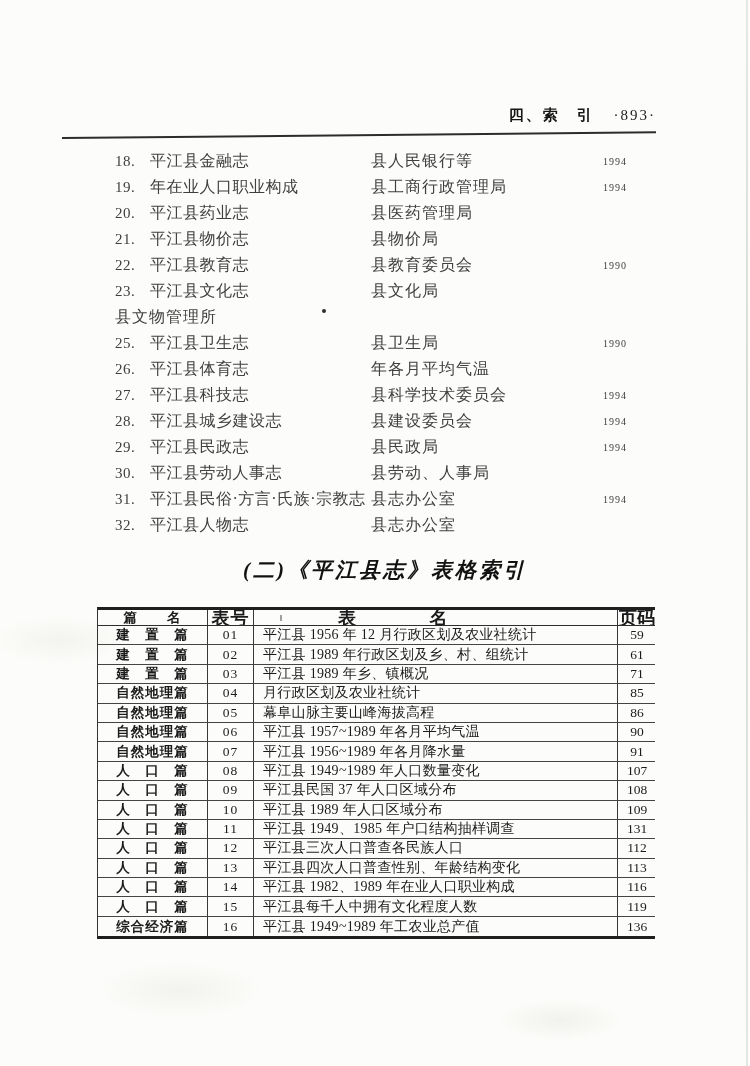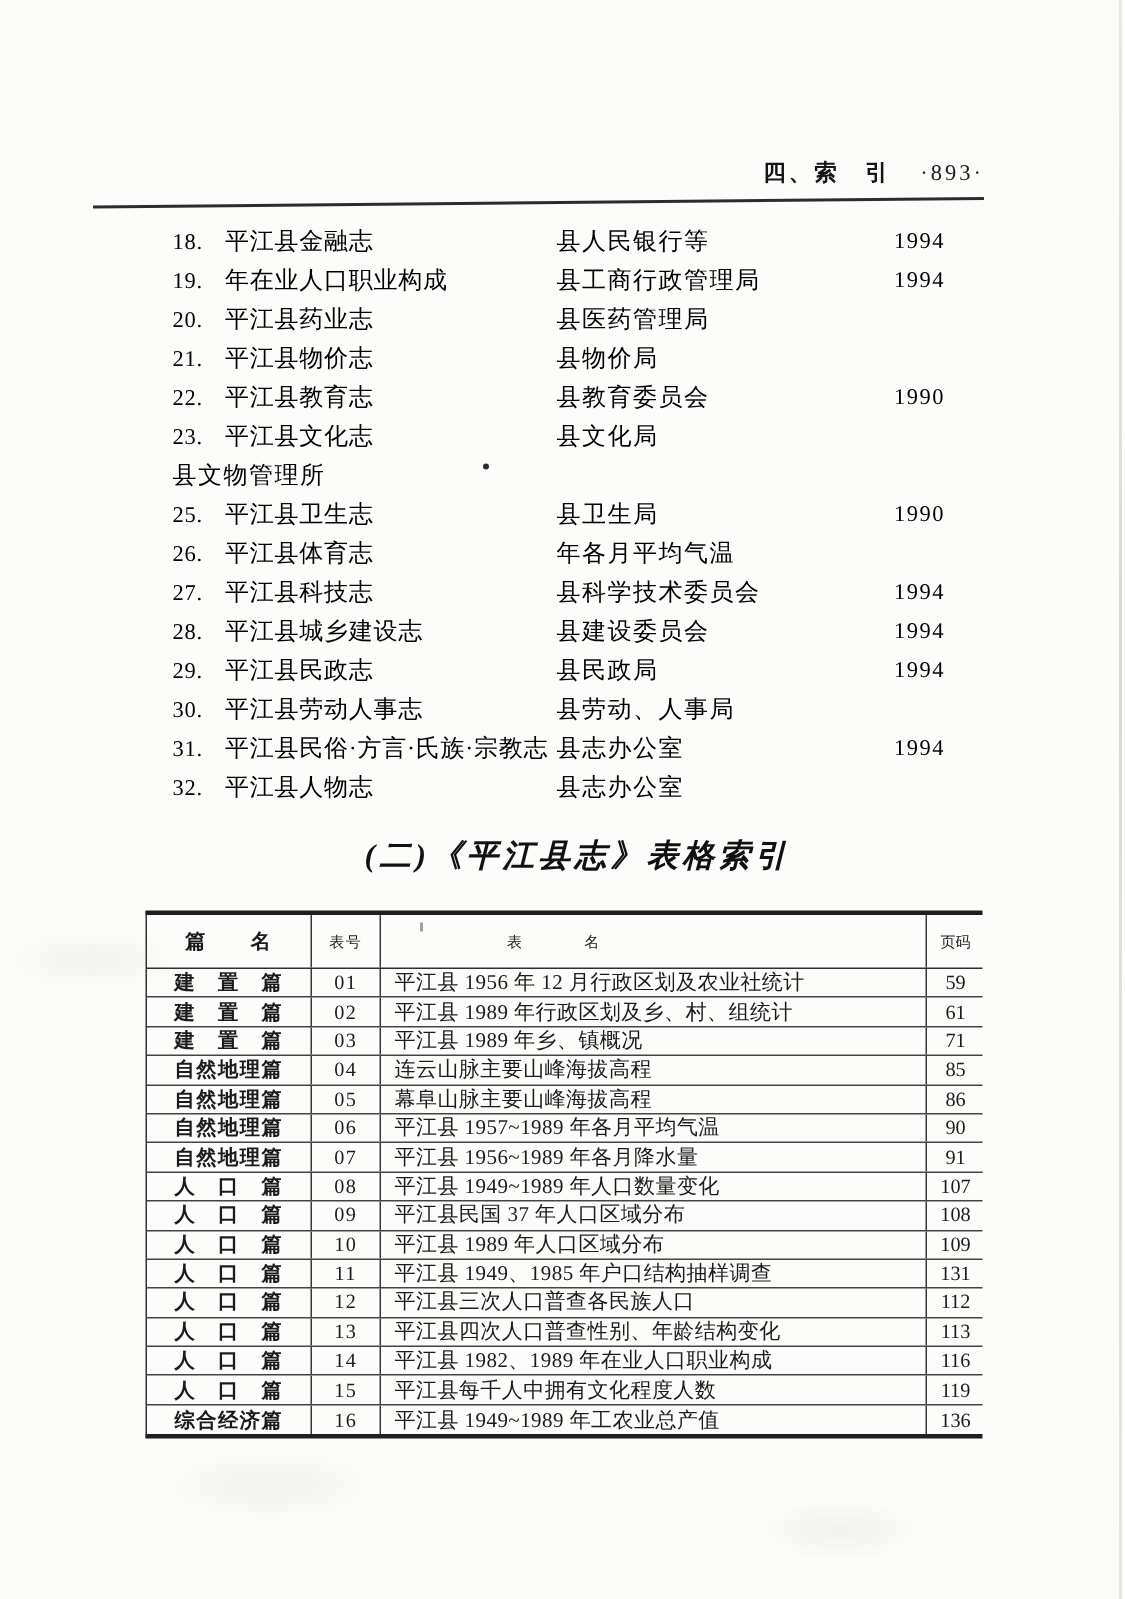--- a/index.html
+++ b/index.html
@@ -15,40 +15,40 @@
   }
   
   .page-header{position:absolute;top:106px;left:0;width:656px;text-align:right;font-size:15px;white-space:nowrap;}
   .hdr-section{font-family:"Liberation Sans","DejaVu Sans",sans-serif;font-weight:bold;letter-spacing:2px;color:#161616;text-align:center;}
   .hdr-pageno{margin-left:16px;letter-spacing:2px;color:#1d1d1d;}
   .header-rule{position:absolute;left:62px;top:137px;width:594px;height:2px;background:#2c2c2c;
     transform:rotate(-0.55deg);transform-origin:left center;}
   
   .works-list{position:absolute;left:115px;top:148px;width:515px;}
   .list-row{display:grid;grid-template-columns:256px 1fr auto;height:26px;align-items:center;
-    font-size:16px;letter-spacing:0.5px;color:#000000;}
+    font-size:16px;letter-spacing:0.5px;color:#404040;}
   .no{display:inline-block;min-width:35px;font-size:15px;}
   .cell-compiler{letter-spacing:1px;}
-  .cell-year{font-size:15px;letter-spacing:1px;min-width:30px;text-align:center;margin-left:46px;}
+  .cell-year{font-size:10px;letter-spacing:1px;min-width:30px;text-align:center;margin-left:46px;}
   
   .section-title{position:absolute;top:556px;left:20px;width:730px;text-align:center;
     font-size:21px;font-weight:bold;font-style:italic;letter-spacing:3px;color:#111;}
   
   .idx-table{position:absolute;left:97px;top:607px;width:558px;
     border-top:3px solid #1f1f1f;border-bottom:3px solid #1f1f1f;border-left:1.5px solid #333;
     box-sizing:border-box;font-size:14px;}
   .t-row{display:grid;grid-template-columns:110px 46px 364px 38px;box-sizing:border-box;}
   .t-row > span{display:flex;align-items:center;box-sizing:border-box;overflow:hidden;white-space:nowrap;}
   .c1{justify-content:center;border-right:1px solid #383838;
     font-family:"Liberation Sans","DejaVu Sans",sans-serif;font-weight:bold;font-size:13.5px;letter-spacing:1px;}
   .c2{justify-content:center;border-right:1px solid #383838;font-size:13.5px;letter-spacing:1px;}
   .c3{justify-content:flex-start;padding-left:9px;border-right:1px solid #383838;letter-spacing:0.3px;}
   .c4{justify-content:center;font-size:13.5px;}
-  .t-head{height:36px;border-bottom:1.5px solid #2e2e2e;}
-  .t-head .c2,.t-head .c3,.t-head .c4{font-family:"Liberation Sans","DejaVu Sans",sans-serif;font-weight:normal;font-size:10px;}
+  .t-head{height:16px;border-bottom:1.5px solid #2e2e2e;}
+  .t-head .c2,.t-head .c3,.t-head .c4{font-family:"Liberation Sans","DejaVu Sans",sans-serif;font-weight:bold;font-size:18px;}
   .t-head .c3{padding-left:84px;}
   .t-body .t-row{height:19.4px;border-bottom:1px solid #444;}
   .t-body .t-row:last-child{border-bottom:none;}
   
   .artifact-dot{position:absolute;left:322px;top:309px;width:4px;height:4px;border-radius:50%;background:#2e2e2e;}
   .artifact-tick{position:absolute;left:280px;top:615px;width:2px;height:6px;background:#777;opacity:.7;}
   .edge-line{position:absolute;right:2px;top:0;width:2px;height:1066px;
     background:linear-gradient(#dcdcd7,#c8c8c2 40%,#dadad5);opacity:.65;}
 </style>
 </head>
@@ -161,21 +161,21 @@
     </div>
       <div class="t-row">
       <span class="c1">建　置　篇</span>
       <span class="c2">03</span>
       <span class="c3">平江县 1989 年乡、镇概况</span>
       <span class="c4">71</span>
     </div>
       <div class="t-row">
       <span class="c1">自然地理篇</span>
       <span class="c2">04</span>
-      <span class="c3">连云山脉主要山峰海拔高程</span>
+      <span class="c3">月行政区划及农业社统计</span>
       <span class="c4">85</span>
     </div>
       <div class="t-row">
       <span class="c1">自然地理篇</span>
       <span class="c2">05</span>
       <span class="c3">幕阜山脉主要山峰海拔高程</span>
       <span class="c4">86</span>
     </div>
       <div class="t-row">
       <span class="c1">自然地理篇</span>

